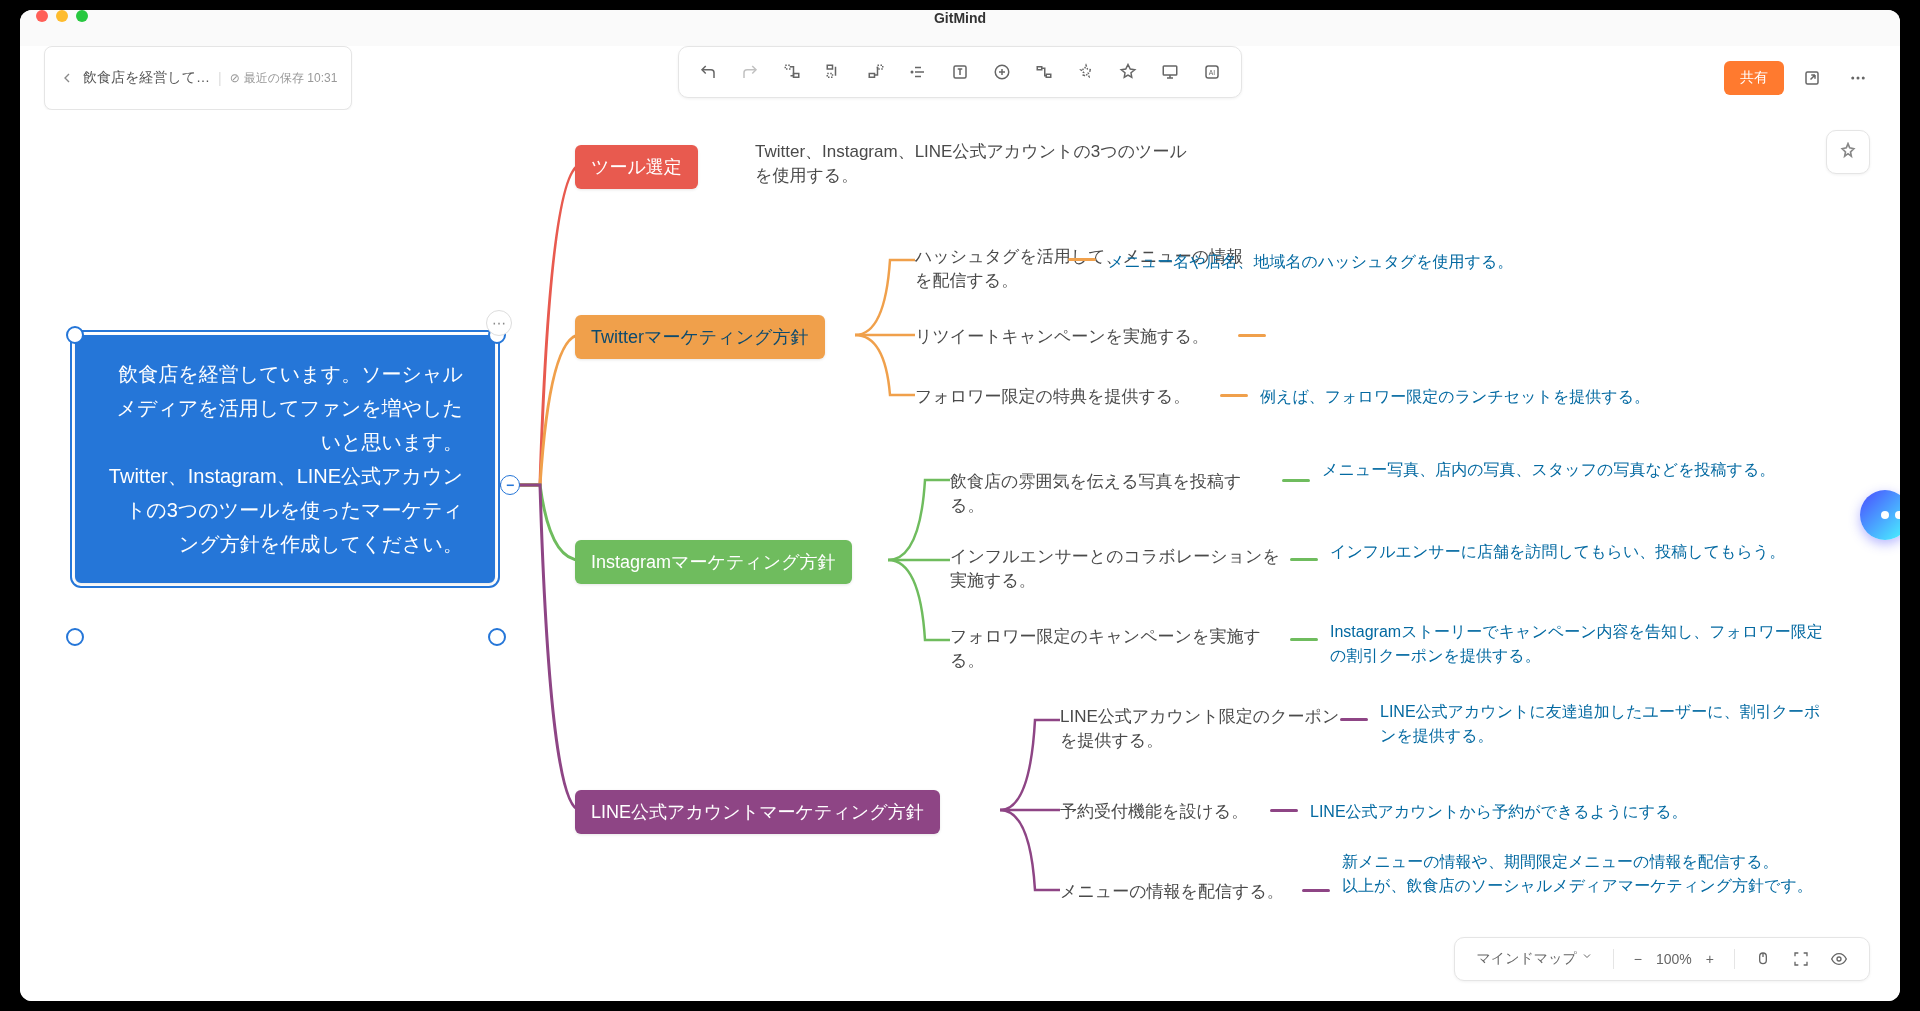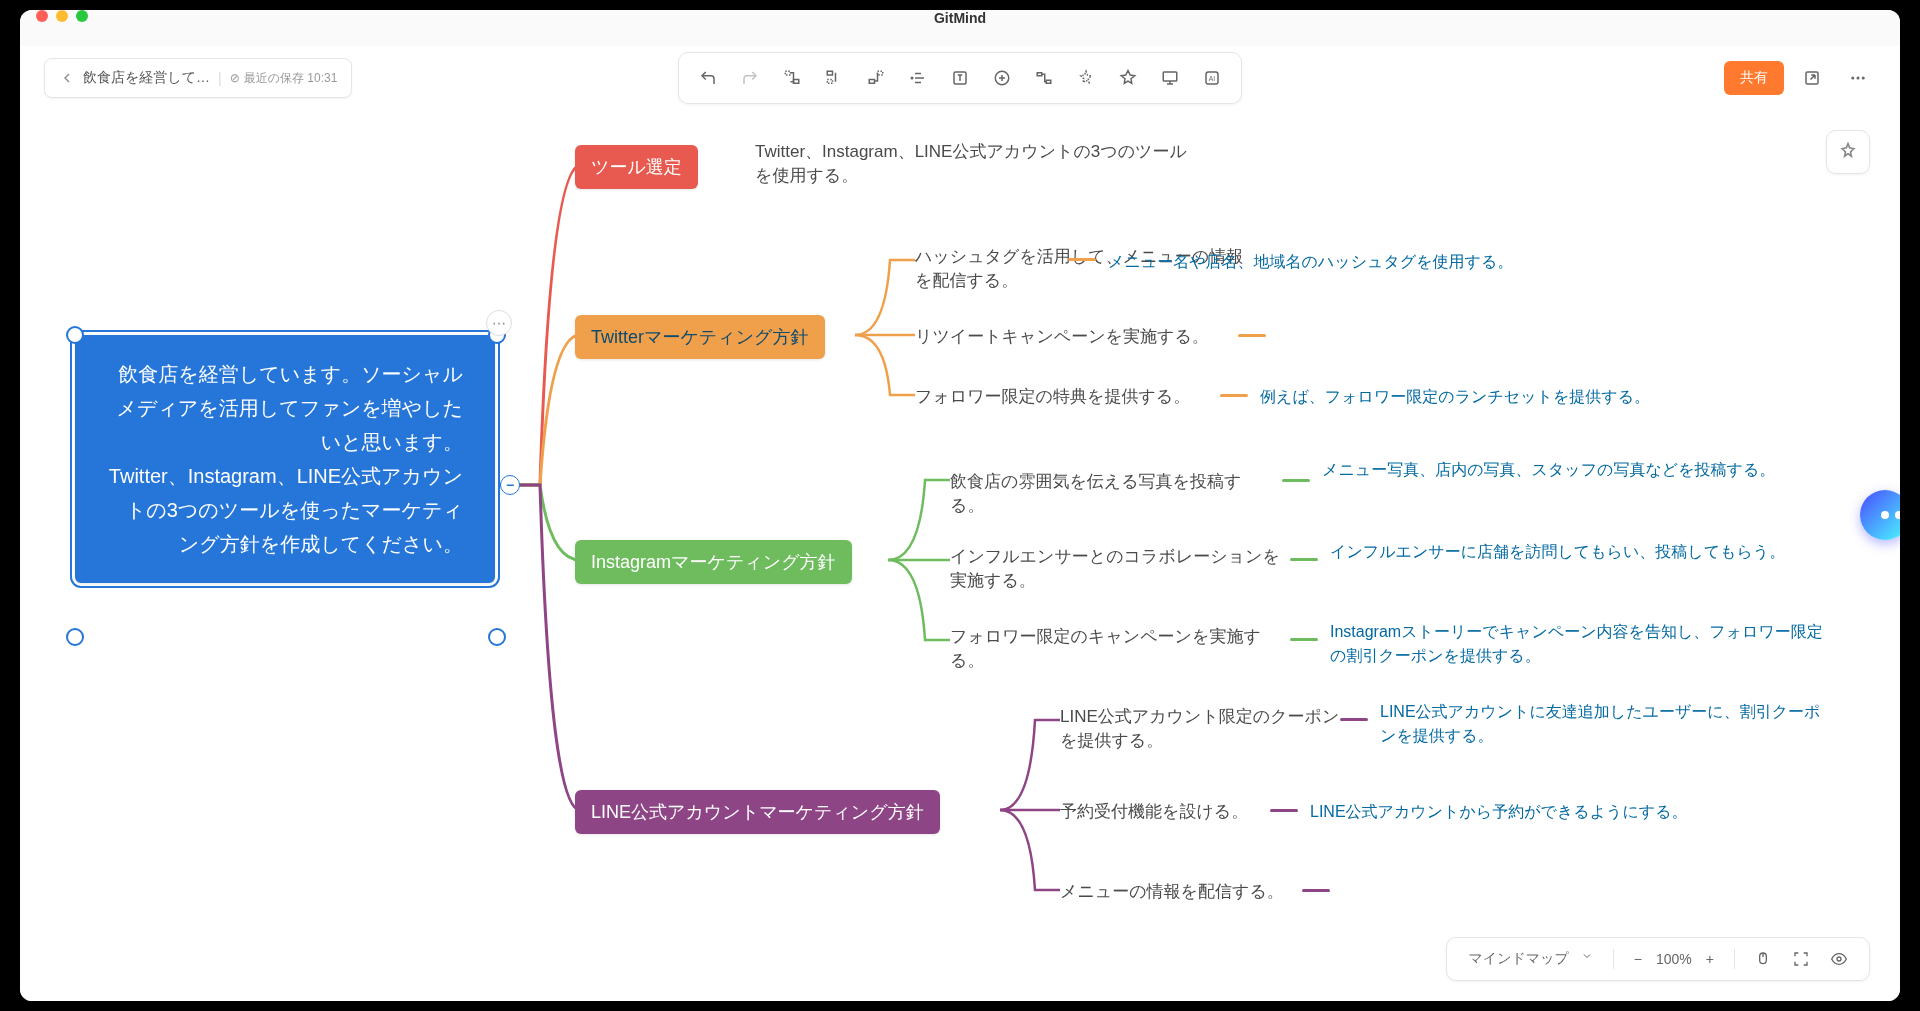--- a/index.html
+++ b/index.html
@@ -3,21 +3,21 @@
 <meta charset="utf-8">
 <style>
 *{box-sizing:border-box;margin:0;padding:0;font-family:-apple-system,BlinkMacSystemFont,"Segoe UI",sans-serif}
 body{background:#000;width:1920px;height:1011px;overflow:hidden}
 .window{position:absolute;top:10px;left:20px;right:20px;bottom:10px;background:#fff;border-radius:12px;overflow:hidden;box-shadow:0 10px 40px rgba(0,0,0,.3)}
 .titlebar{height:36px;display:flex;align-items:flex-start;padding:0 16px;background:#fafafa;position:relative}
 .traffic{display:flex;gap:8px}
 .dot{width:12px;height:12px;border-radius:50%}
 .dot.r{background:#ff5f57}.dot.y{background:#febc2e}.dot.g{background:#28c840}
 .app-title{position:absolute;left:50%;transform:translateX(-50%);font-size:14px;font-weight:600;color:#333}
-.toolbar-row{height:64px;display:flex;align-items:center;padding:0 24px;gap:16px;position:relative}
+.toolbar-row{height:64px;display:flex;padding:0 24px;gap:16px;position:relative}
 .breadcrumb{display:flex;align-items:center;gap:8px;background:#fff;border:1px solid #e5e5e5;border-radius:8px;padding:10px 14px;font-size:14px;color:#555;box-shadow:0 1px 2px rgba(0,0,0,.05)}
 .chev{width:16px;height:16px;display:flex;align-items:center;justify-content:center;color:#888}
 .sep{color:#ddd}
 .save-info{font-size:12px;color:#999;display:flex;align-items:center;gap:4px}
 .tool-center{position:absolute;left:50%;transform:translateX(-50%);display:flex;align-items:center;gap:4px;background:#fff;border:1px solid #e5e5e5;border-radius:10px;padding:6px 10px;box-shadow:0 1px 3px rgba(0,0,0,.06)}
 .tbtn{width:38px;height:38px;display:flex;align-items:center;justify-content:center;border-radius:6px;color:#666;cursor:pointer}
 .tbtn svg{width:18px;height:18px}
 .right-tools{margin-left:auto;display:flex;align-items:center;gap:10px}
 .share-btn{background:#ff7a2f;color:#fff;font-size:14px;font-weight:500;padding:8px 16px;border-radius:6px;cursor:pointer}
 .icon-btn{width:36px;height:36px;display:flex;align-items:center;justify-content:center;border-radius:6px;color:#666;cursor:pointer}
@@ -34,21 +34,21 @@
 .n-purple{background:#8e4585}
 .leaf{position:absolute;font-size:17px;color:#4a4a4a;line-height:1.4;max-width:320px}
 .leaf2{position:absolute;font-size:16px;color:#0369a1;line-height:1.5;max-width:480px}
 svg.edges{position:absolute;top:0;left:0;width:100%;height:100%;pointer-events:none}
 .dash{position:absolute;height:3px;border-radius:2px}
 .magic-btn{position:absolute;right:30px;top:20px;width:44px;height:44px;background:#fff;border:1px solid #e5e5e5;border-radius:10px;display:flex;align-items:center;justify-content:center;box-shadow:0 1px 3px rgba(0,0,0,.06);color:#888;cursor:pointer}
 .ai-orb{position:absolute;right:-10px;top:380px;width:50px;height:50px;background:linear-gradient(135deg,#4a4aff,#4affff);border-radius:50%;display:flex;align-items:center;justify-content:center;box-shadow:0 4px 12px rgba(74,74,255,.4);cursor:pointer}
 .ai-orb::after{content:"";position:absolute;width:8px;height:8px;background:#fff;border-radius:50%;box-shadow:14px 0 0 #fff}
 .bottom-bar{position:absolute;bottom:20px;right:30px;display:flex;align-items:center;gap:6px;background:#fff;border:1px solid #e5e5e5;border-radius:10px;padding:8px 14px;box-shadow:0 1px 3px rgba(0,0,0,.06);font-size:14px;color:#666}
 .bb-sep{width:1px;height:20px;background:#e5e5e5;margin:0 6px}
-.bb-btn{padding:4px 8px;cursor:pointer;border-radius:4px;display:flex;align-items:flex-start;gap:12px}
+.bb-btn{padding:4px 8px;cursor:pointer;border-radius:4px;display:flex;align-items:flex-start;gap:4px}
 </style>
 </head>
 <body>
 
 <div class="window">
   <div class="titlebar">
     <div class="traffic">
       <div class="dot r"></div>
       <div class="dot y"></div>
       <div class="dot g"></div>
@@ -233,20 +233,22 @@
 
     <div class="node n-purple" style="top:680px;left:555px"><span>LINE公式アカウントマーケティング方針</span></div>
     <div class="leaf" style="top:595px;left:1040px;max-width:280px">LINE公式アカウント限定のクーポンを提供する。</div>
     <div class="dash" style="top:608px;left:1320px;width:28px;background:#8e4585"></div>
     <div class="leaf2" style="top:590px;left:1360px;max-width:450px">LINE公式アカウントに友達追加したユーザーに、割引クーポンを提供する。</div>
     <div class="leaf" style="top:690px;left:1040px">予約受付機能を設ける。</div>
     <div class="dash" style="top:699px;left:1250px;width:28px;background:#8e4585"></div>
     <div class="leaf2" style="top:690px;left:1290px">LINE公式アカウントから予約ができるようにする。</div>
     <div class="leaf" style="top:770px;left:1040px">メニューの情報を配信する。</div>
     <div class="dash" style="top:779px;left:1282px;width:28px;background:#8e4585"></div>
+    <div class="leaf2" style="top:740px;left:1322px;max-width:500px;white-space:pre-line">新メニューの情報や、期間限定メニューの情報を配信する。
+以上が、飲食店のソーシャルメディアマーケティング方針です。</div>
 
     <div class="ai-orb"></div>
 
     <div class="bottom-bar">
       <div class="bb-btn">
           <span>マインドマップ</span> 
           <svg width="12" height="12" viewBox="0 0 24 24" fill="none" stroke="currentColor" stroke-width="2">
             <polyline points="6 9 12 15 18 9"></polyline>
           </svg>
         </div>

